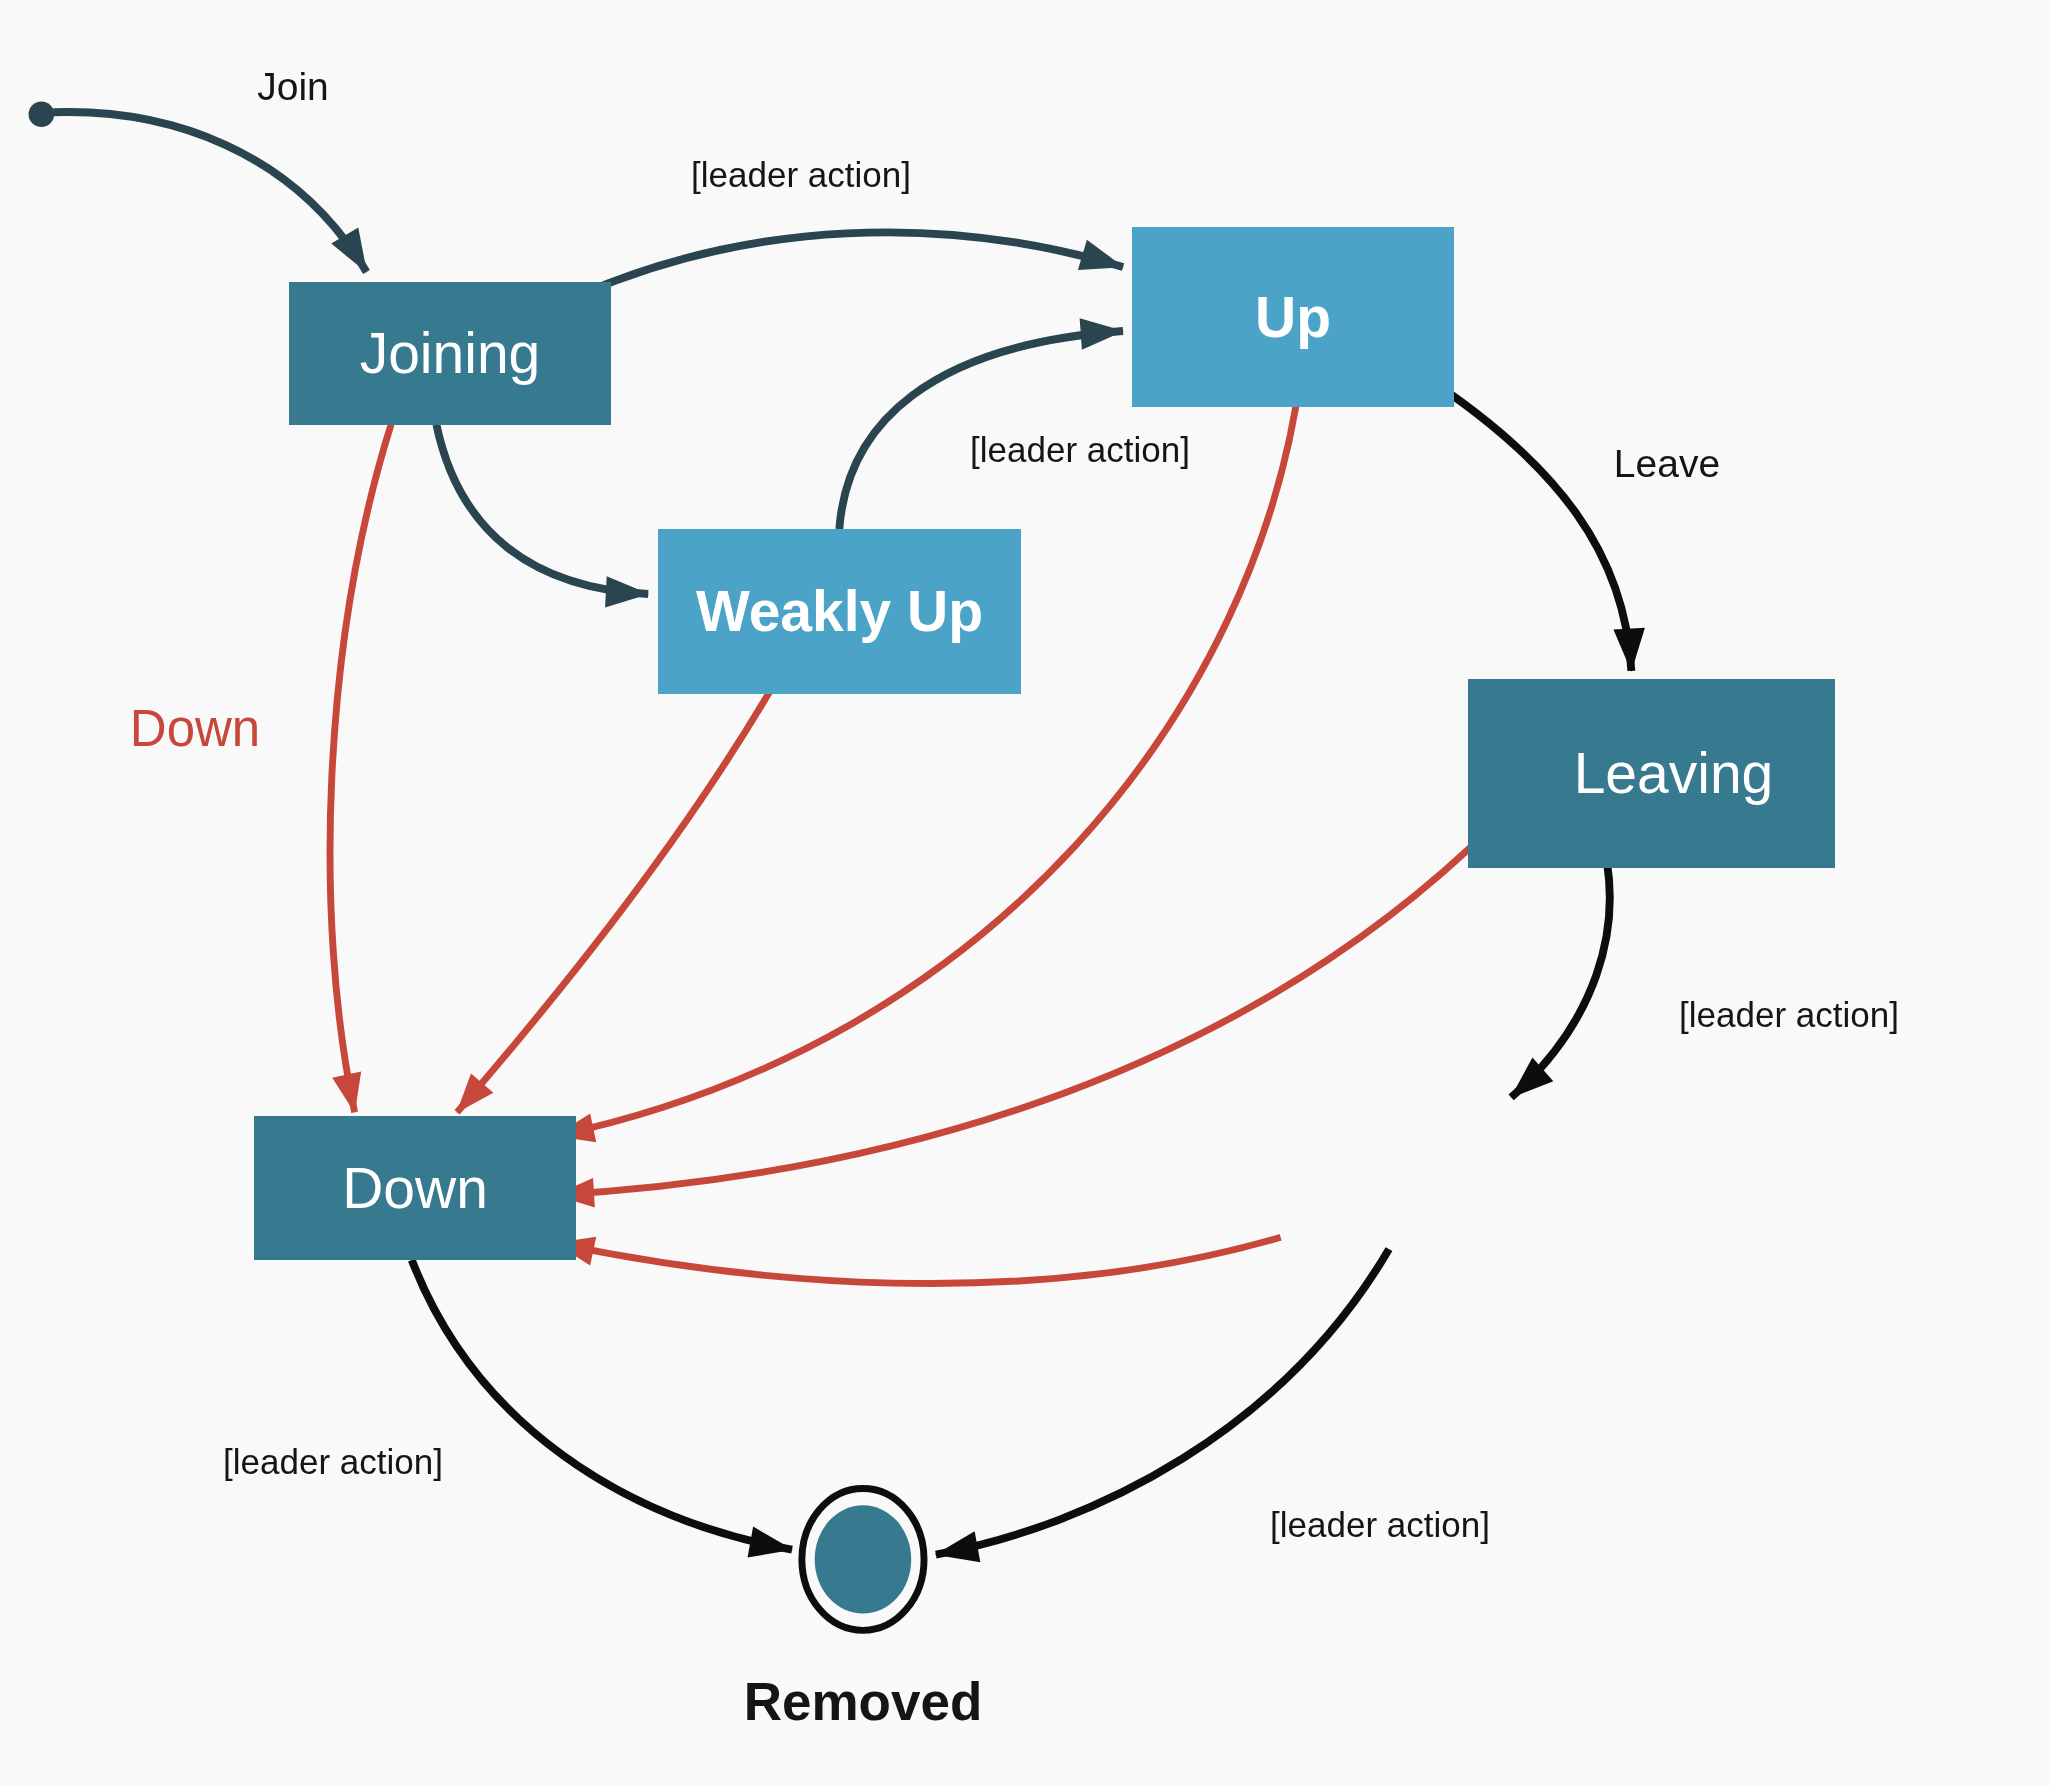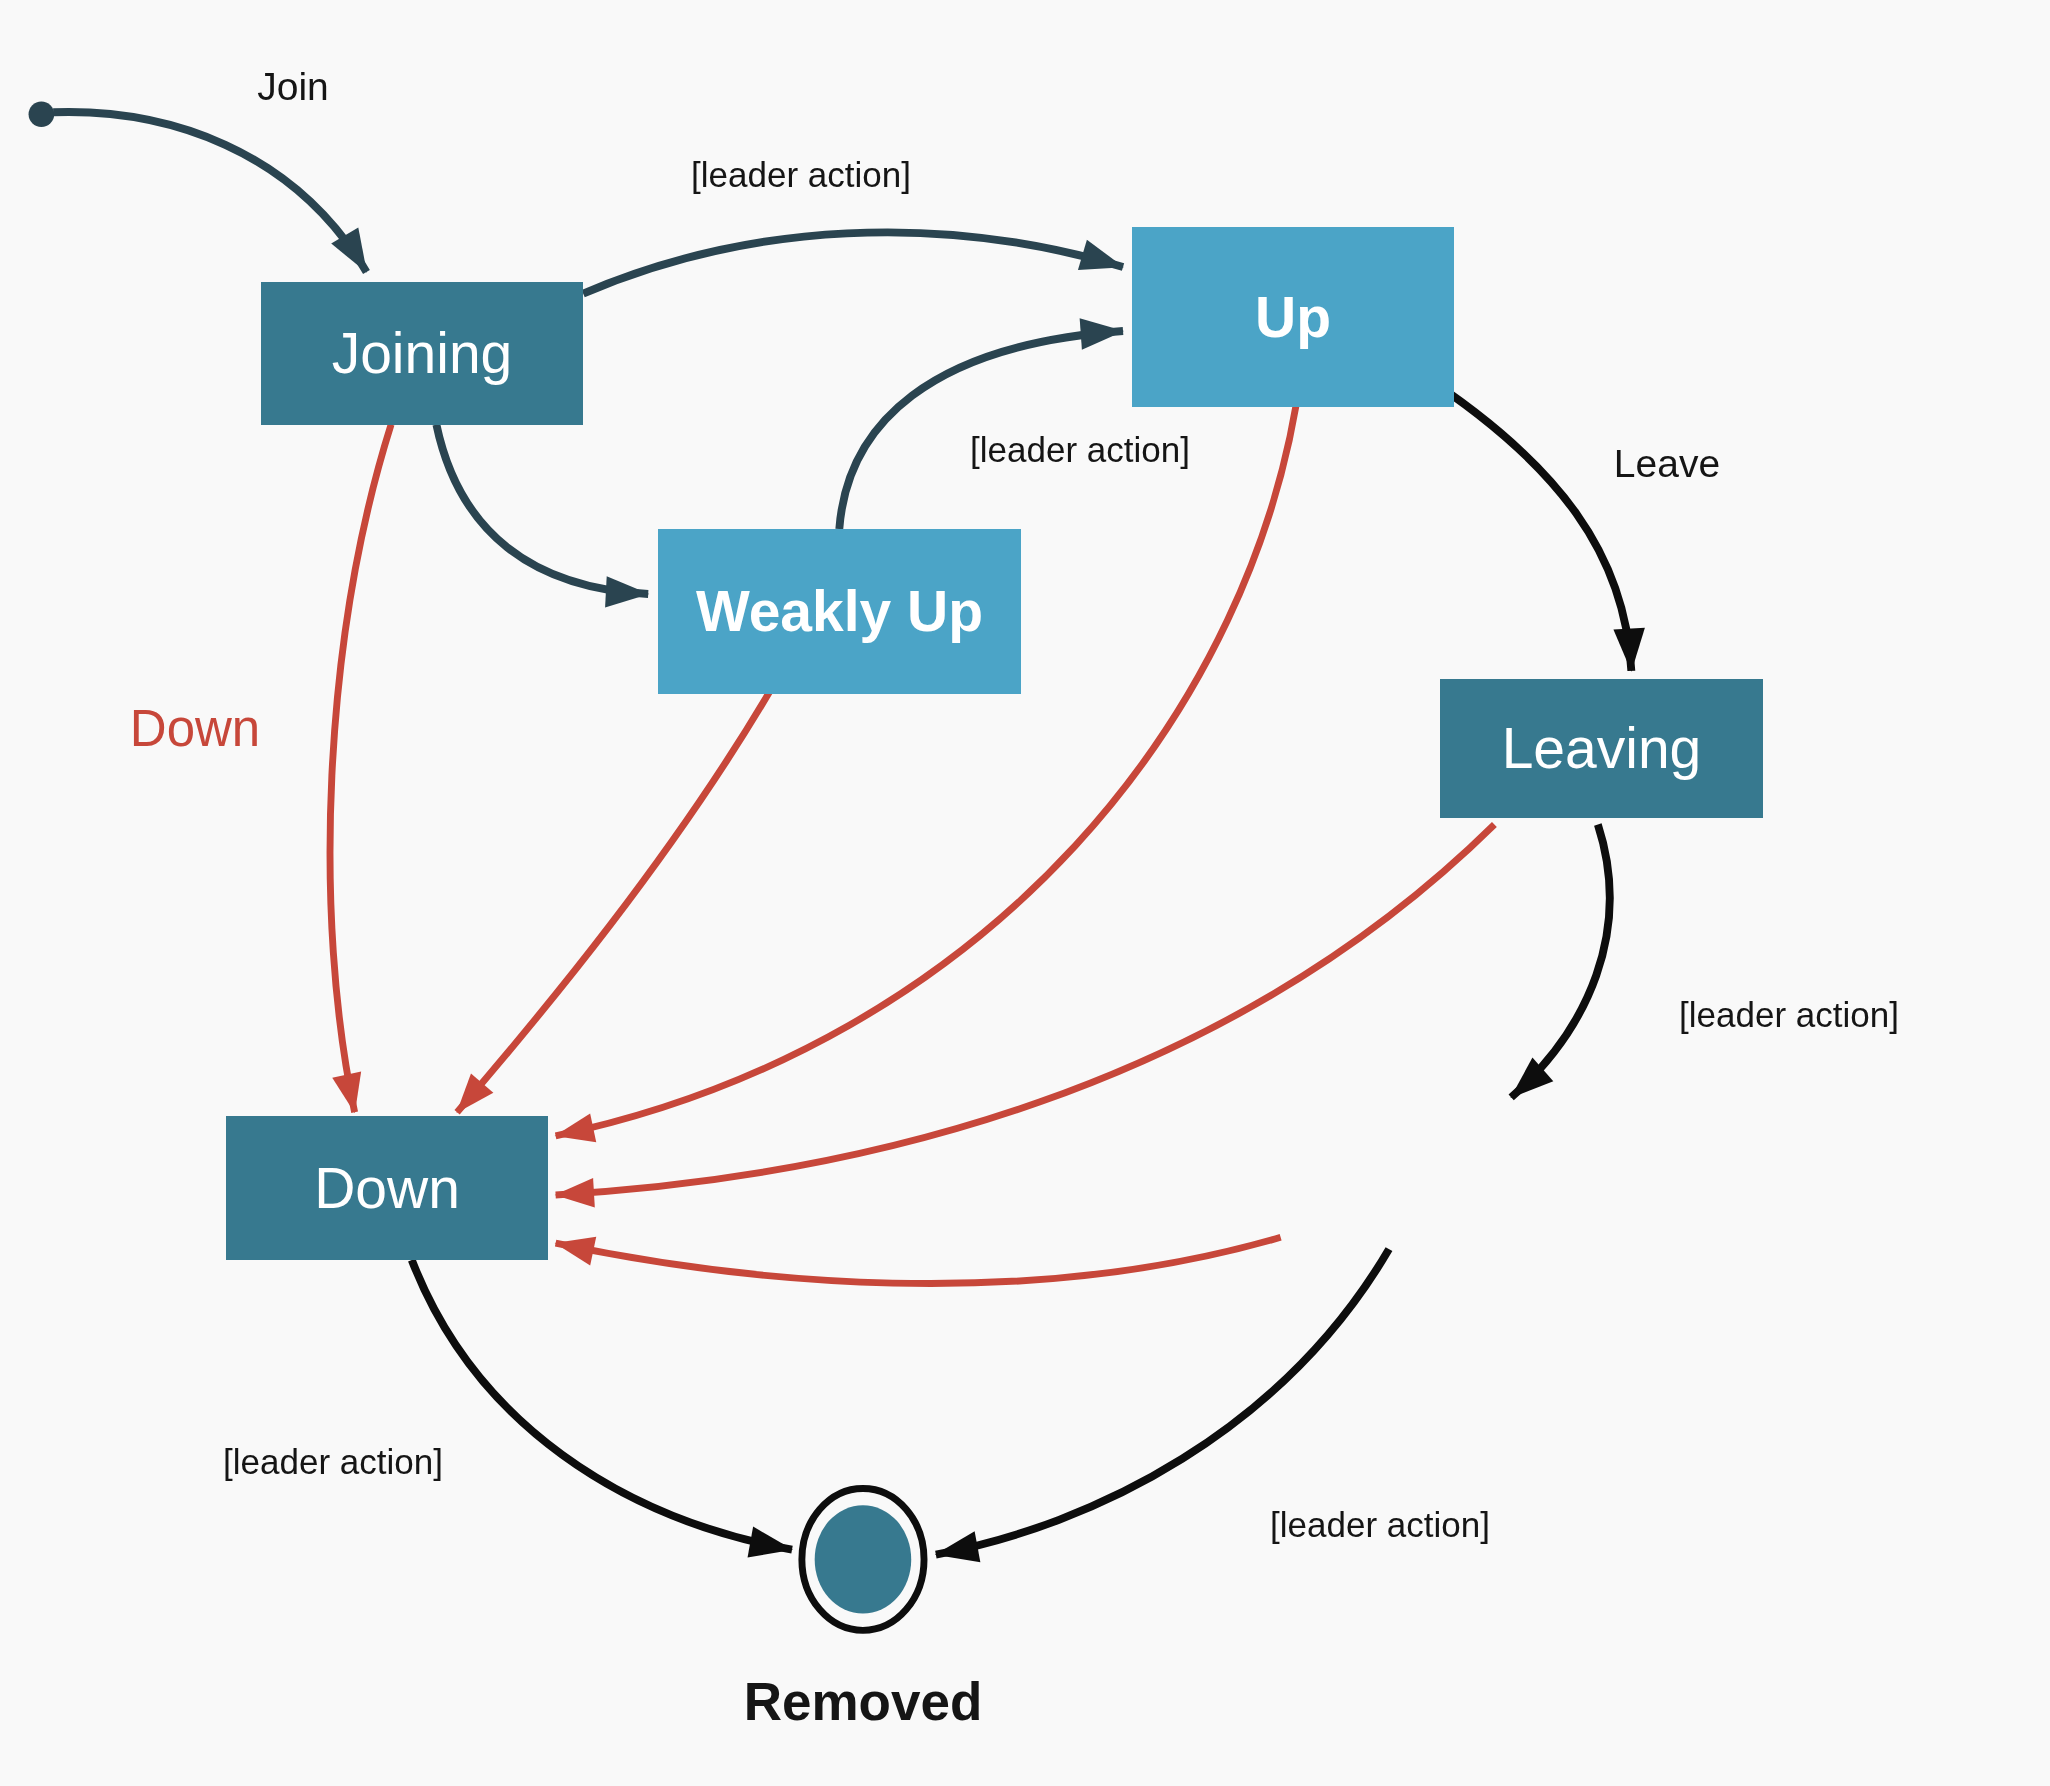--- a/index.html
+++ b/index.html
@@ -31,21 +31,21 @@
   .removed-inner { fill: var(--state-fill-dark, #37798F); }
 
   .state {
     position: absolute;
     display: flex; align-items: center; justify-content: center;
     color: var(--state-text, #FFFFFF);
     font-size: 57px;
     line-height: 1;
     white-space: nowrap;
   }
-  .state.dark  { background: var(--state-fill-dark, #37798F); font-weight: 400; }
+  .state.dark  { background: var(--state-fill-dark, #37798F); font-weight: 400; margin-left: 28px; }
   .state.light { background: var(--state-fill-light, #4BA4C7); font-weight: 700; }
 
   .edge-label {
     position: absolute;
     transform: translate(-50%, -50%);
     white-space: nowrap;
     color: var(--label-text, #151515);
     font-size: 35px;
     font-weight: 300;
     line-height: 1;
@@ -99,21 +99,21 @@
   </div>
 
   <div class="state light" style="left:1132px; top:227px; width:322px; height:180px;">
     <span>Up</span>
   </div>
 
   <div class="state light" style="left:658px; top:529px; width:363px; height:165px;">
     <span>Weakly Up</span>
   </div>
 
-  <div class="state dark" style="left:1440px; top:679px; width:323px; height:139px;">
+  <div class="state dark" style="left:1440px; top:679px; width:323px; height:189px;padding-left:44px;">
     <span>Leaving</span>
   </div>
 
   <div class="state dark" style="left:226px; top:1116px; width:322px; height:144px;">
     <span>Down</span>
   </div>
 
 
   <div class="edge-label event" style="left:293px; top:86px;">Join</div>
 

